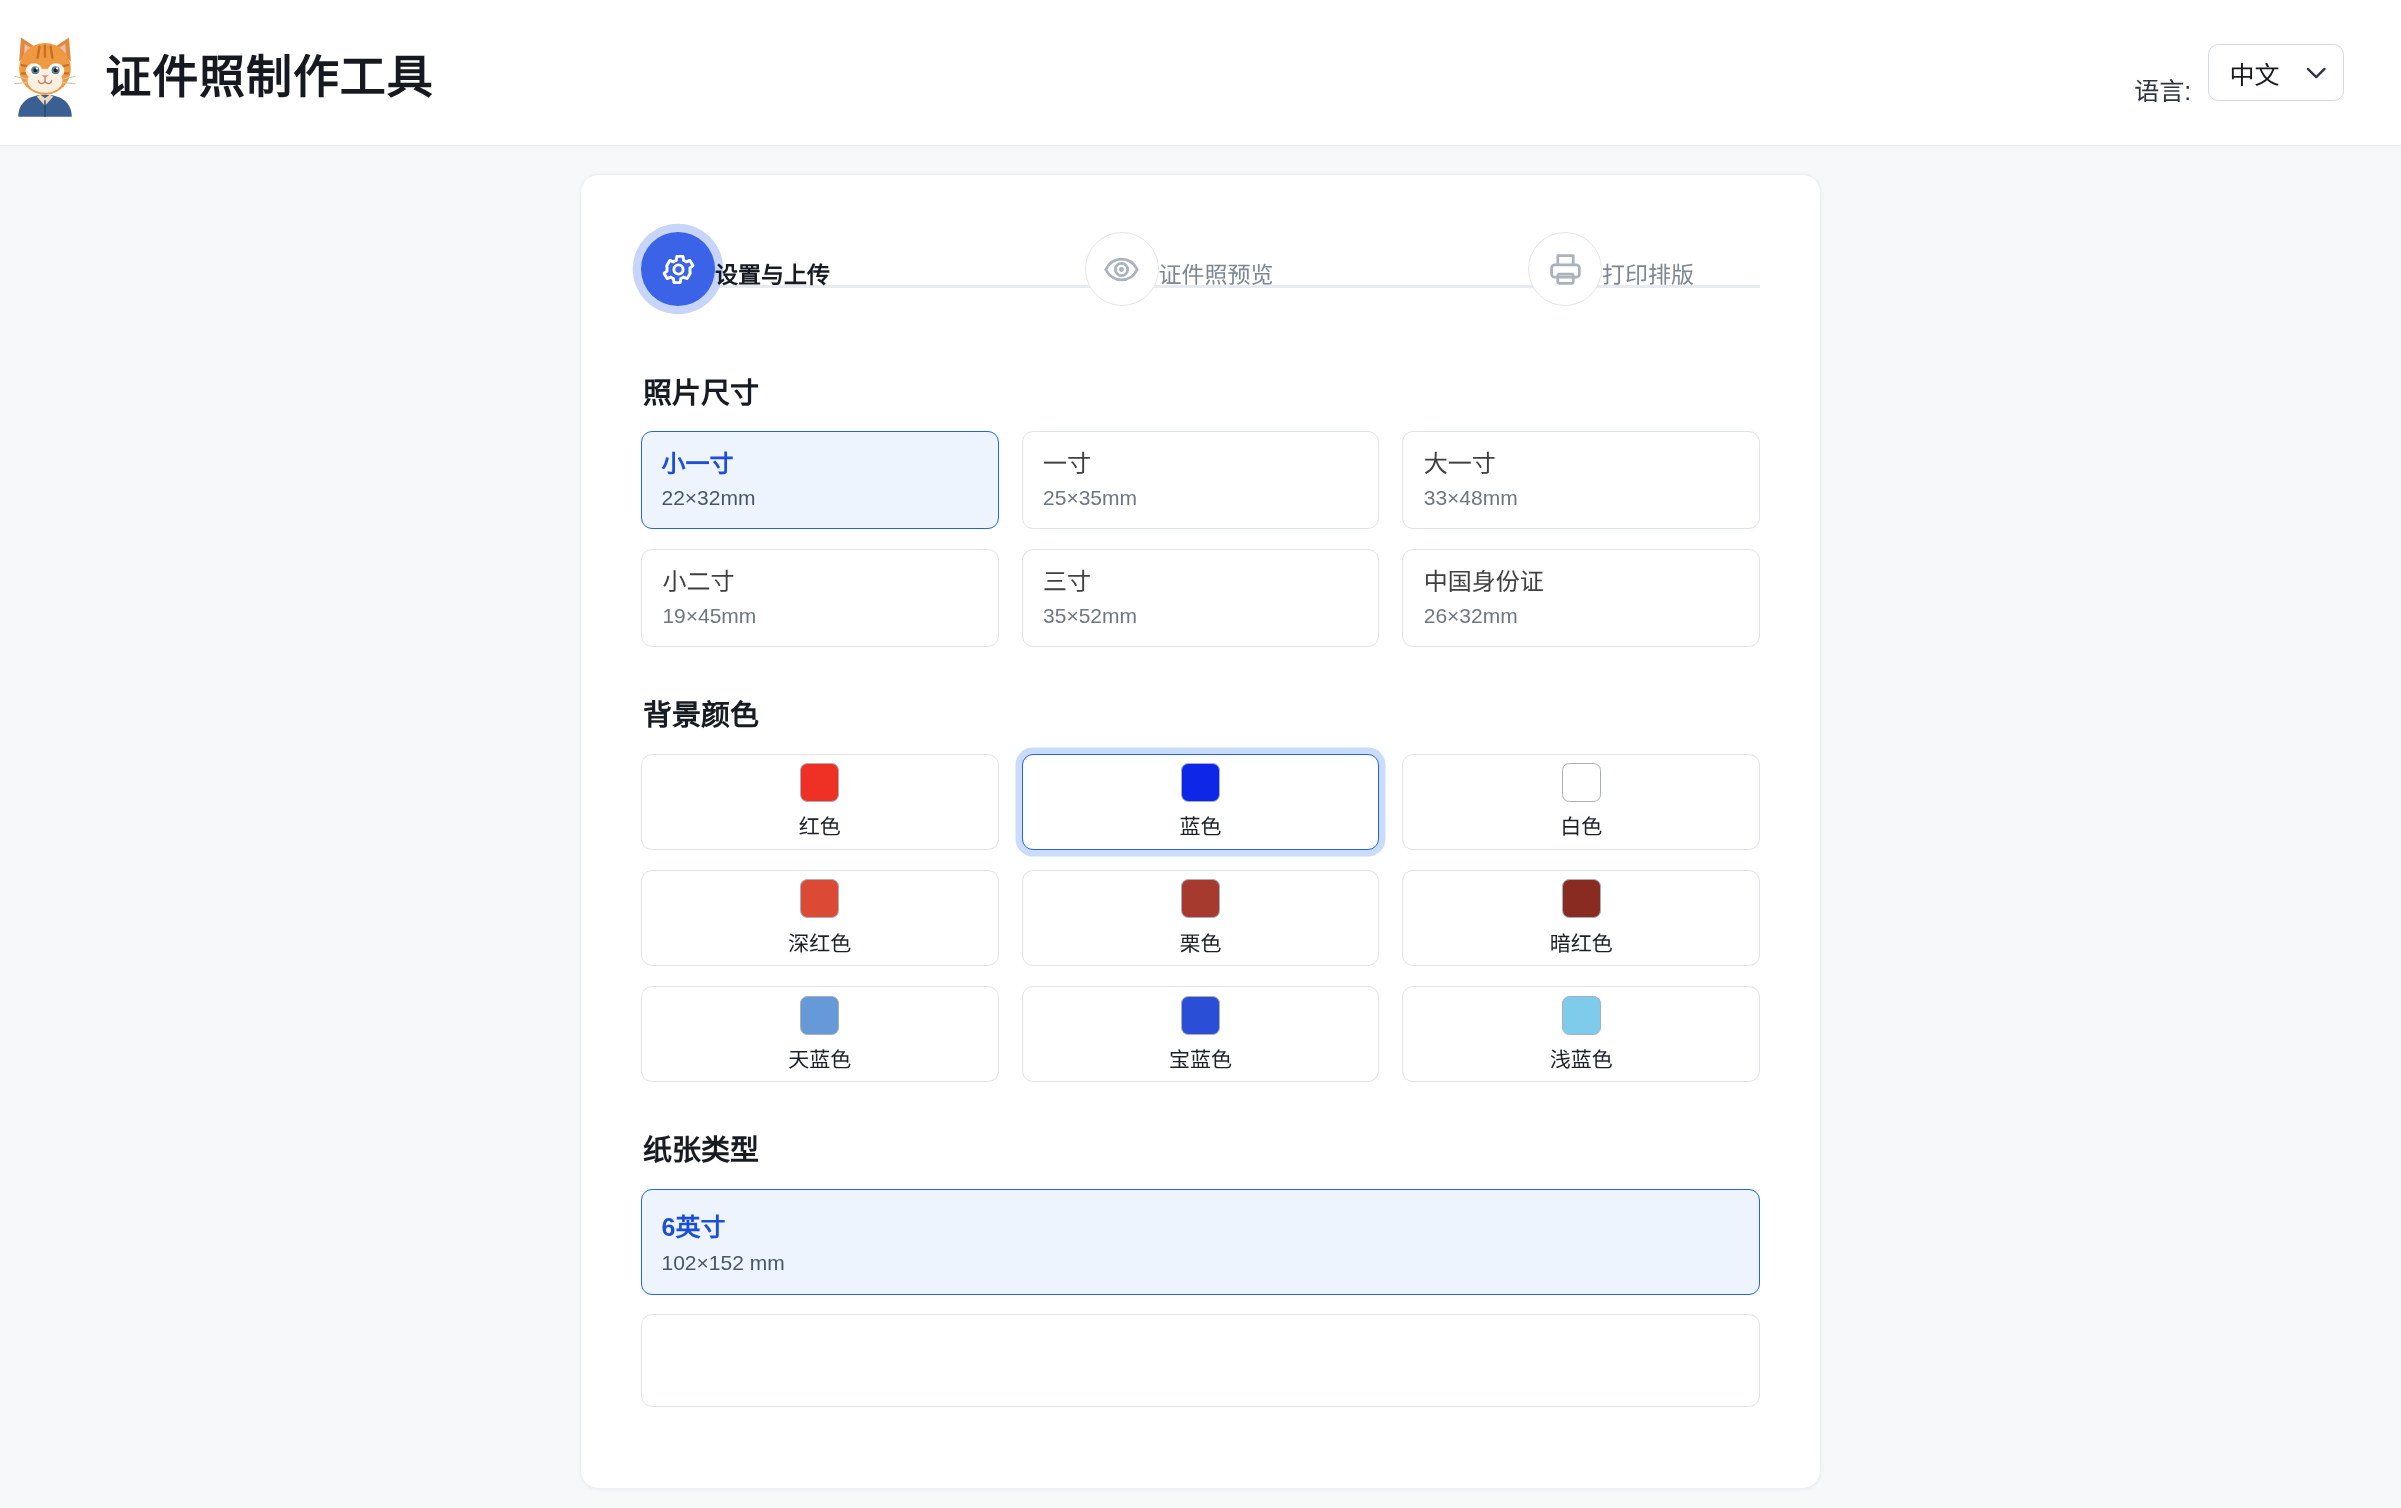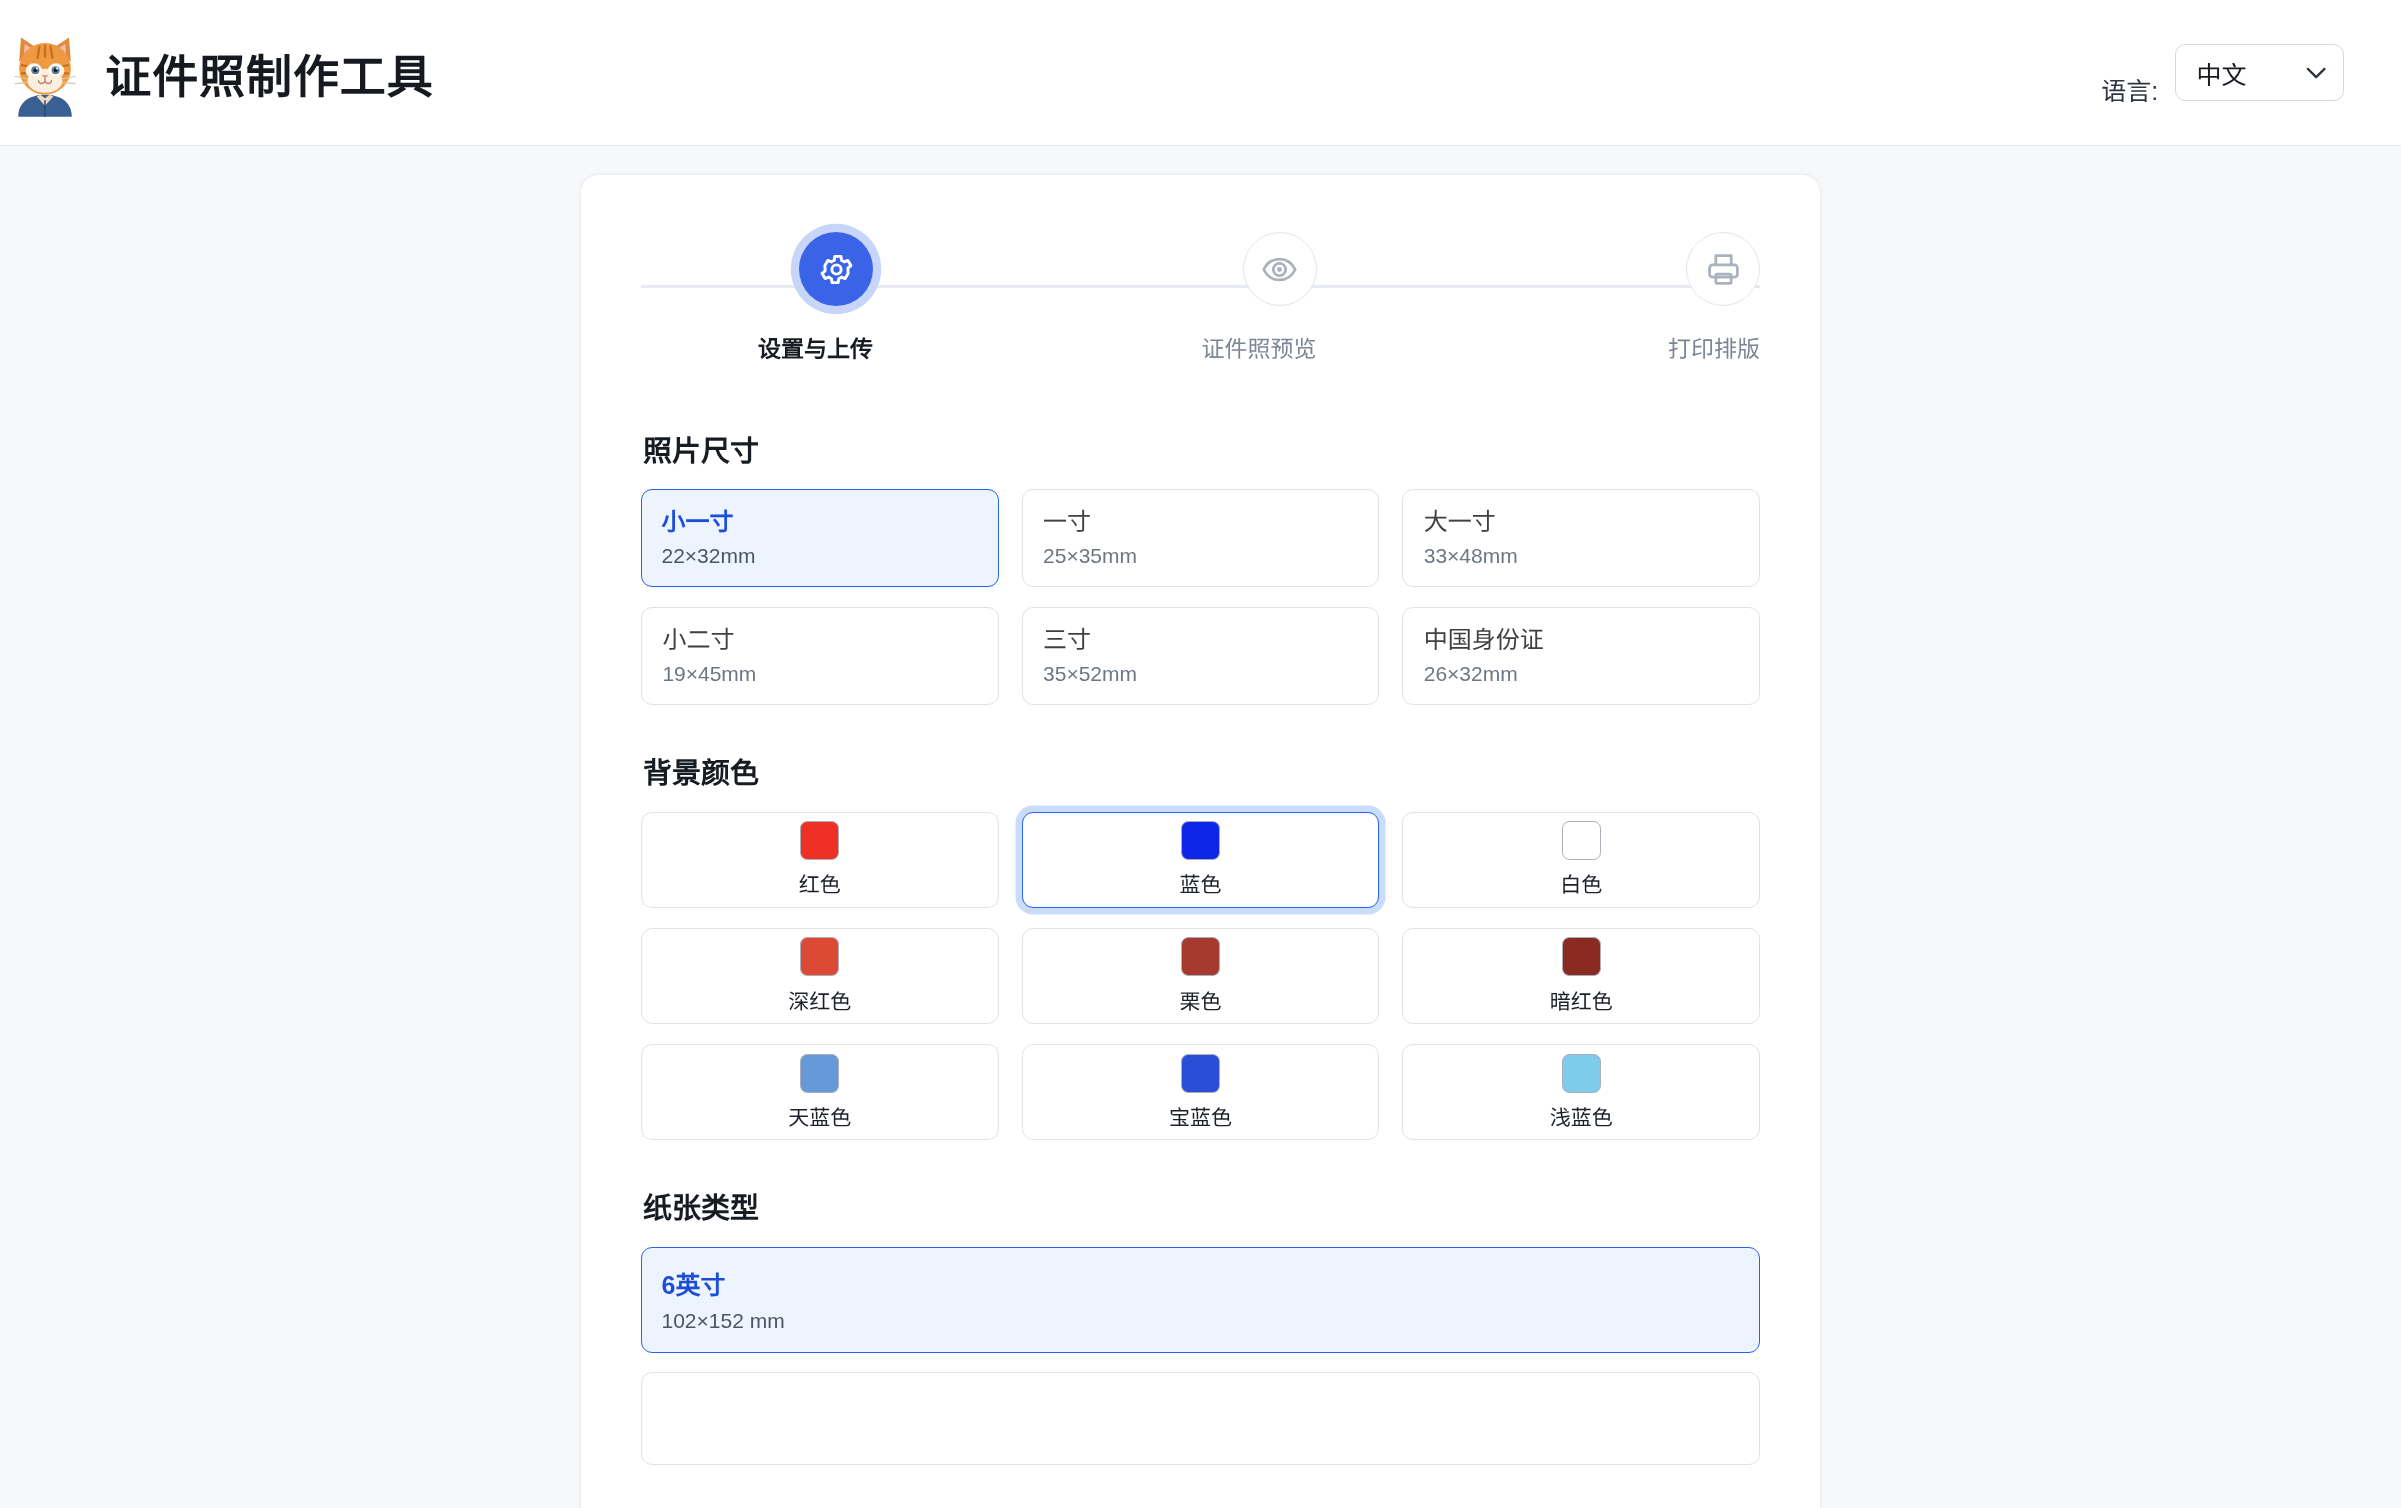--- a/index.html
+++ b/index.html
@@ -28,21 +28,21 @@
   .brand-title {
     font-size: 46px;
     font-weight: 700;
     color: #16191f;
     letter-spacing: 0.9px;
     white-space: nowrap;
   }
   .lang-wrap { display: flex; align-items: center; gap: 16.7px; }
   .lang-label { font-size: 25px; color: #2f3540; font-weight: 400; white-space: nowrap; margin-top: 32px; }
   .lang-select {
-    width: 169px; height: 57px;
+    width: 136px; height: 57px;
     border: 0.9px solid #d4d9e0;
     border-radius: 10.2px;
     background: #ffffff;
     display: flex; align-items: center; justify-content: space-between;
     padding: 0 16.7px 0 20.4px;
   }
   .lang-value { font-size: 25px; color: #16191f; }
   .chev { width: 20.4px; height: 12px; flex: none; }
 
   
@@ -65,21 +65,21 @@
     padding: 0 0 0 0;
     margin: 0 0 63px 0;
   }
   .stepper-line {
     position: absolute;
     top: 53px; left: 0; right: 0;
     height: 2.8px;
     background: #e7eaee;
     z-index: 0;
   }
-  .step { position: relative; z-index: 1; width: 232px; display: flex; flex-direction: column; align-items: flex-end; }
+  .step { position: relative; z-index: 1; width: 232px; display: flex; flex-direction: row; align-items: flex-start; }
   .step-circle {
     width: 74px; height: 74px;
     border-radius: 50%;
     display: flex; align-items: center; justify-content: center;
     background: #ffffff;
     border: 1.9px solid #e2e6ec;
   }
   .step.active .step-circle {
     background: #3b63e8;
     border: none;

